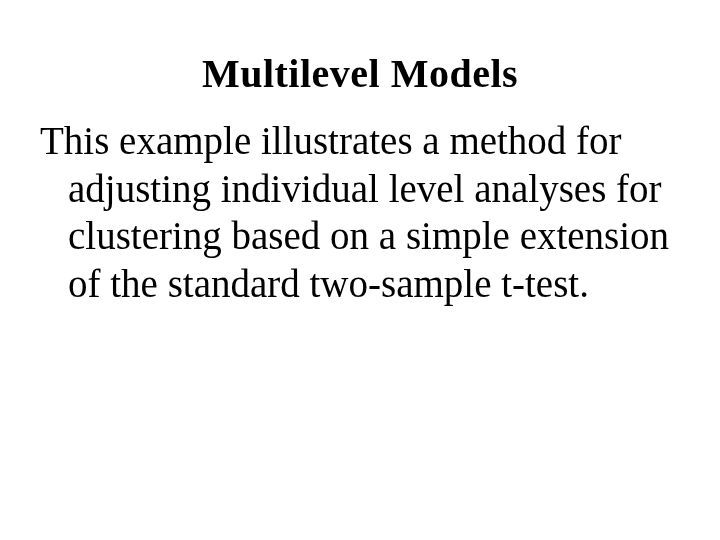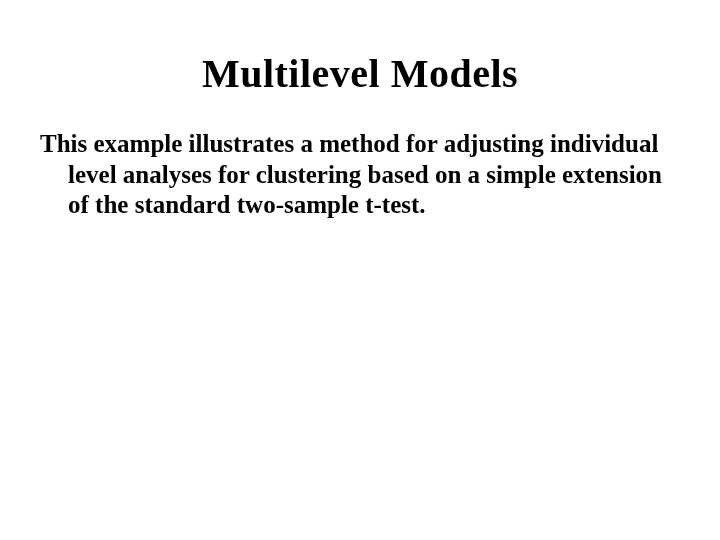--- a/index.html
+++ b/index.html
@@ -19,26 +19,26 @@
       height: 540px;
       padding: 40px 40px 40px 40px;
       display: flex;
       flex-direction: column;
     }
     .title {
       font-size: 40px;
       font-weight: bold;
       text-align: center;
       margin-top: 10px;
-      margin-bottom: 32px;
+      margin-bottom: 20px;
       letter-spacing: 0.5px;
     }
     .content {
-      font-size: 25px;
-      font-weight: bold;
+      font-size: 39px;
+      font-weight: normal;
       line-height: 1.22;
       padding-left: 0px;
     }
     .para {
       margin-bottom: 34px;
       text-indent: -28px;
       padding-left: 28px;
     }
   </style>
 </head>

